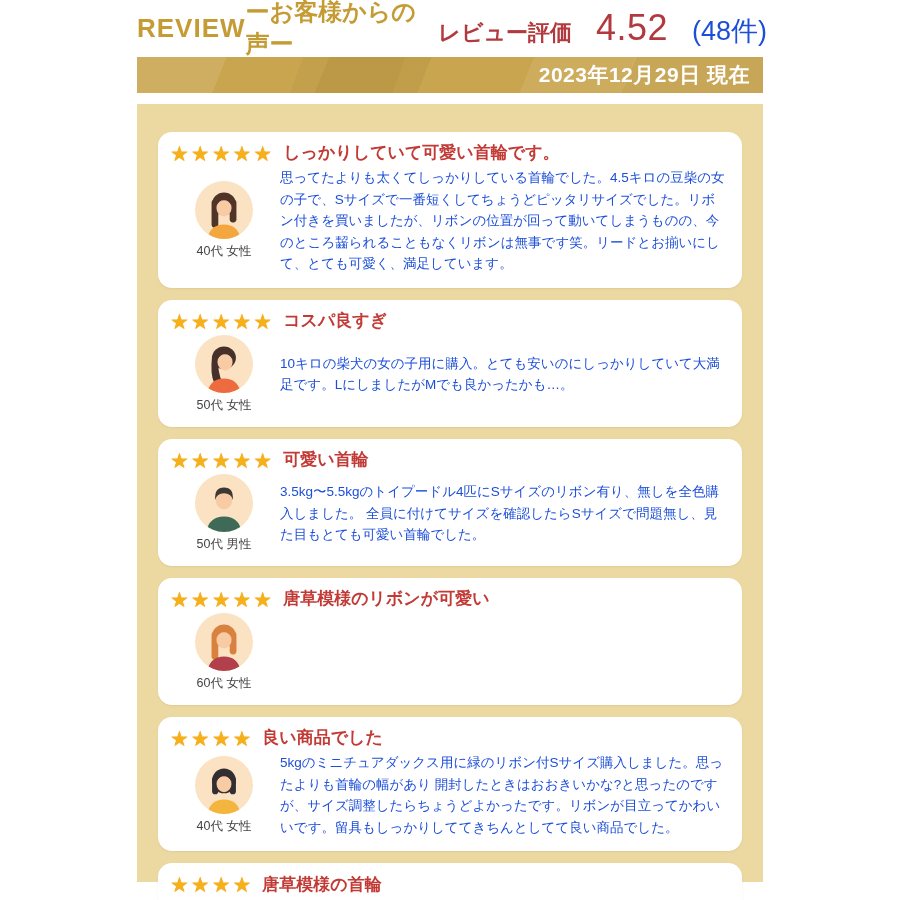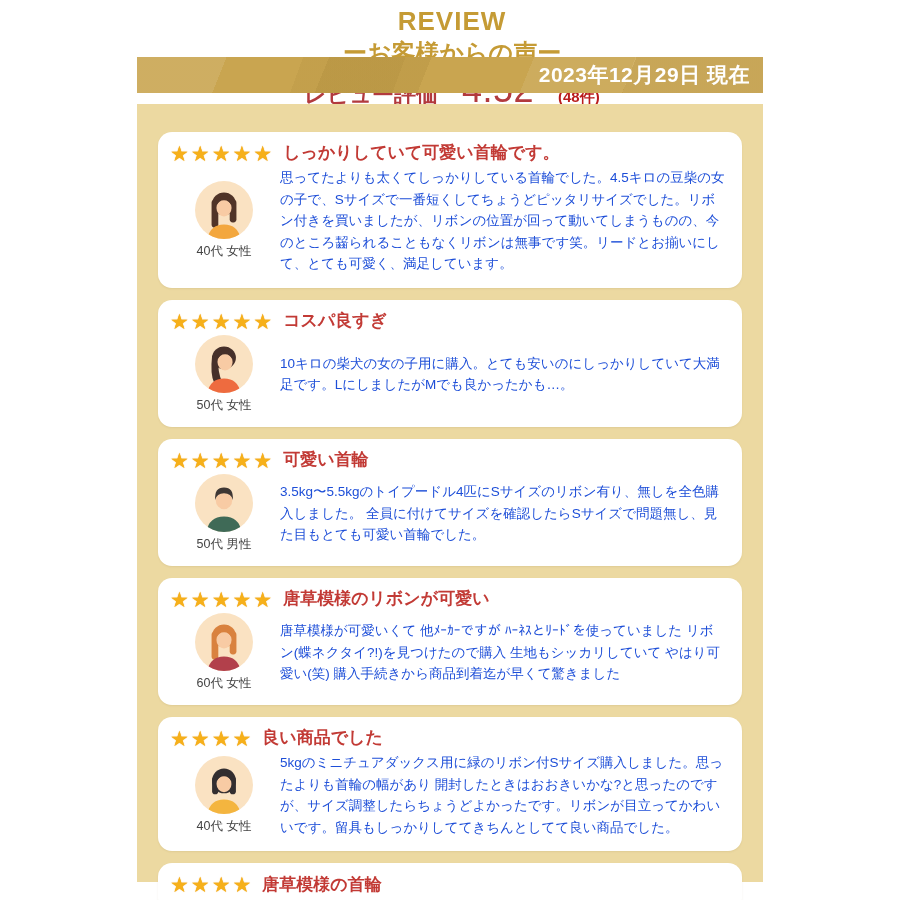--- a/index.html
+++ b/index.html
@@ -2,27 +2,27 @@
 <html><head>
 <meta charset="utf-8">
 <style>
   html,body{margin:0;padding:0;background:#ffffff;}
   body{width:900px;height:900px;overflow:hidden;
        font-family:"Liberation Sans","DejaVu Sans",sans-serif;}
   .page{position:relative;width:900px;height:900px;background:#fff;}
 
   
   .header-row{position:absolute;left:137px;top:6px;width:630px;height:44px;
-              display:flex;align-items:center;justify-content:space-between;flex-direction:column;}
+              display:flex;align-items:center;justify-content:space-between;}
   .review-en{font-size:26px;font-weight:bold;color:#C59B35;letter-spacing:1px;}
   .header-sub{font-size:24px;font-weight:bold;color:#C59B35;}
   .rating-group{display:flex;align-items:baseline;gap:24px;white-space:nowrap;}
   .rating-label{font-size:22px;font-weight:bold;color:#B23A3E;}
   .rating-value{font-size:36px;color:#B23A3E;letter-spacing:.5px;}
-  .rating-count{font-size:15px;color:#b91c1c;font-weight:bold;}
+  .rating-count{font-size:27px;color:#1d4ed8;}
 
   
   .banner{position:absolute;left:137px;top:57px;width:626px;height:36px;
           box-sizing:border-box;display:flex;align-items:center;justify-content:flex-end;
           padding-right:13px;
           background:
             linear-gradient(112deg, rgba(255,255,255,.10) 0 14%, rgba(255,255,255,0) 14% 30%,
                             rgba(120,90,20,.10) 30% 46%, rgba(255,255,255,0) 46% 62%,
                             rgba(255,255,255,.08) 62% 78%, rgba(120,90,20,.06) 78% 100%),
             linear-gradient(-70deg, rgba(255,255,255,.07) 0 22%, rgba(255,255,255,0) 22% 58%,
@@ -170,21 +170,20 @@
                     <ellipse cx="28" cy="22" rx="11.5" ry="11" fill="#D9823F"></ellipse>
       <rect x="16" y="18" width="6.5" height="27" rx="3" fill="#D9823F"></rect>
       <rect x="33.5" y="18" width="6.5" height="22" rx="3" fill="#D9823F"></rect>
       <ellipse cx="28" cy="26" rx="7.3" ry="8.2" fill="#F8CBA4"></ellipse>
       <path d="M20.5 24 q1-9.5 7.5-9.5 q6.5 0 7.5 9.5 q-2.5-5.5-7.5-5.5 q-5 0-7.5 5.5 z" fill="#D9823F"></path>
       <path d="M12 56 q2.5-14 16-14 q13.5 0 16 14 z" fill="#B2404B"></path>
                   </g>
                 </svg></span>
         <span class="reviewer-label">60代 女性</span>
       </div>
-      <p class="review-text">唐草模様が可愛いくて 他ﾒｰｶｰですが ﾊｰﾈｽとﾘｰﾄﾞを使っていました リボン(蝶ネクタイ?!)を見つけたので購入 生地もシッカリしていて やはり可愛い(笑) 購入手続きから商品到着迄が早くて驚きました</p>
     </div>
   </div>
 
   <div class="card">
     <div class="card-head">
       <span class="star-row">★★★★</span>
       <h3 class="review-title">良い商品でした</h3>
     </div>
     <div class="card-body">
       <div class="avatar-col">

